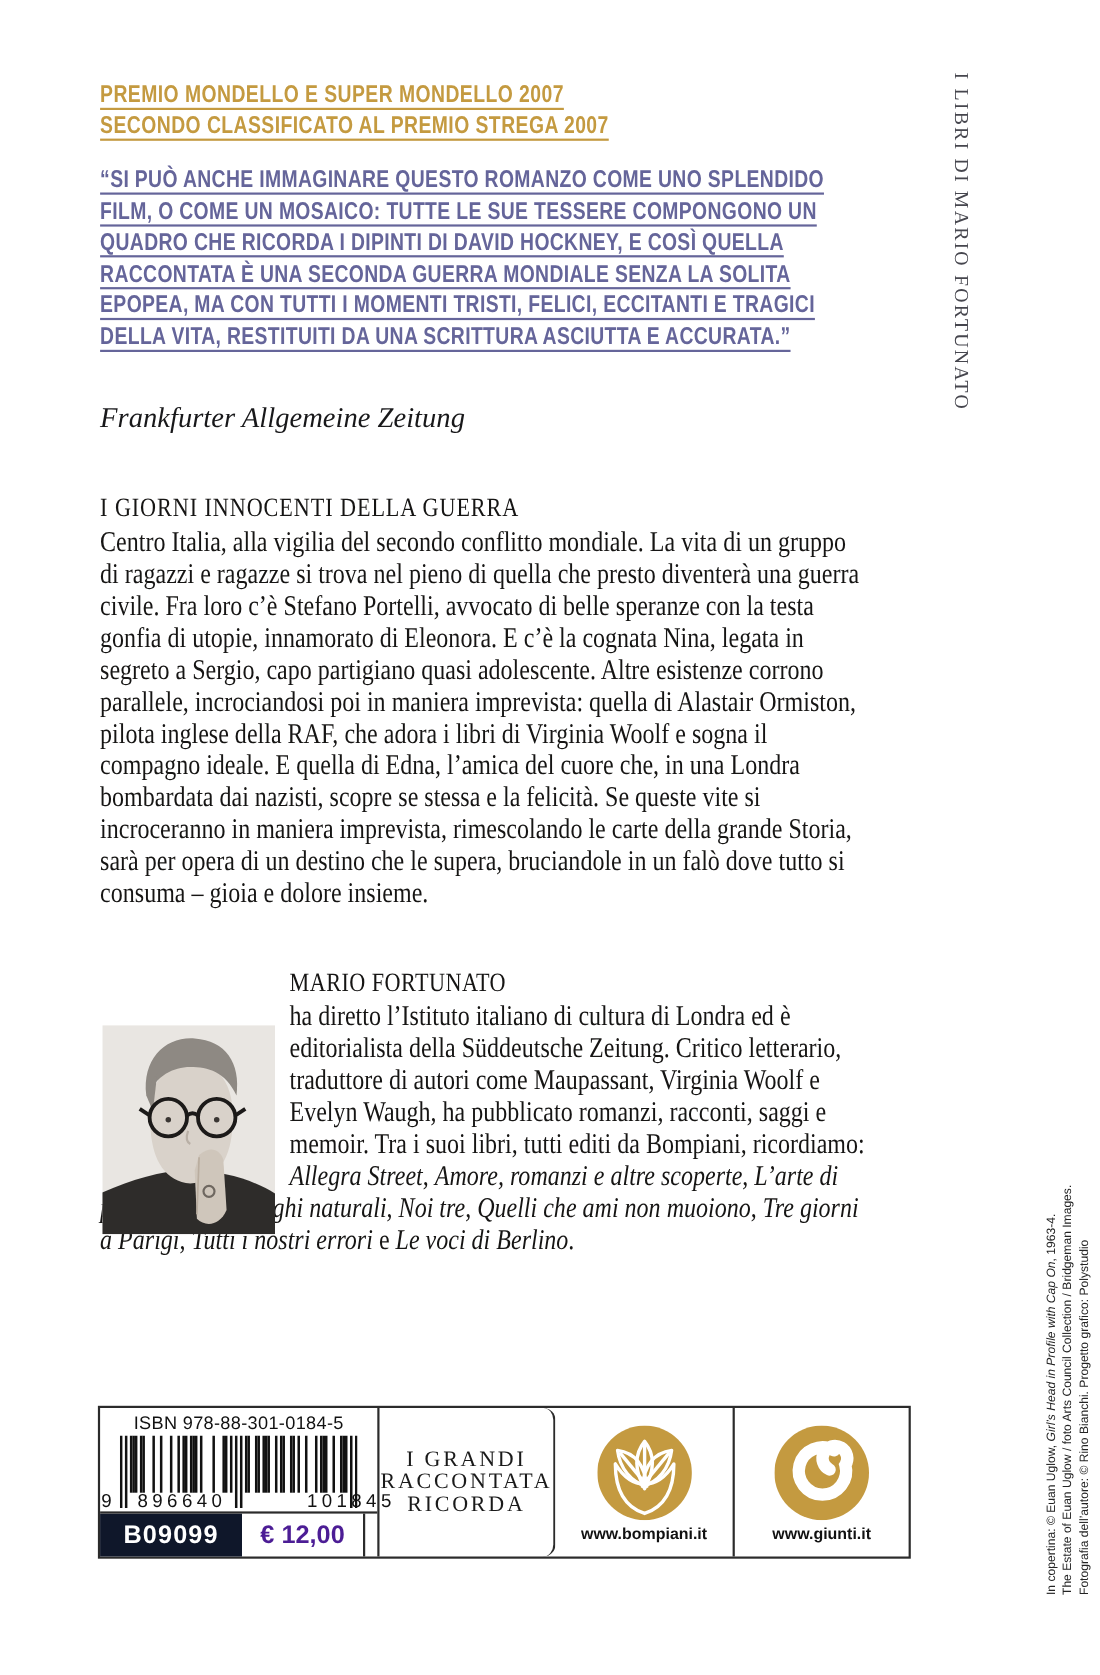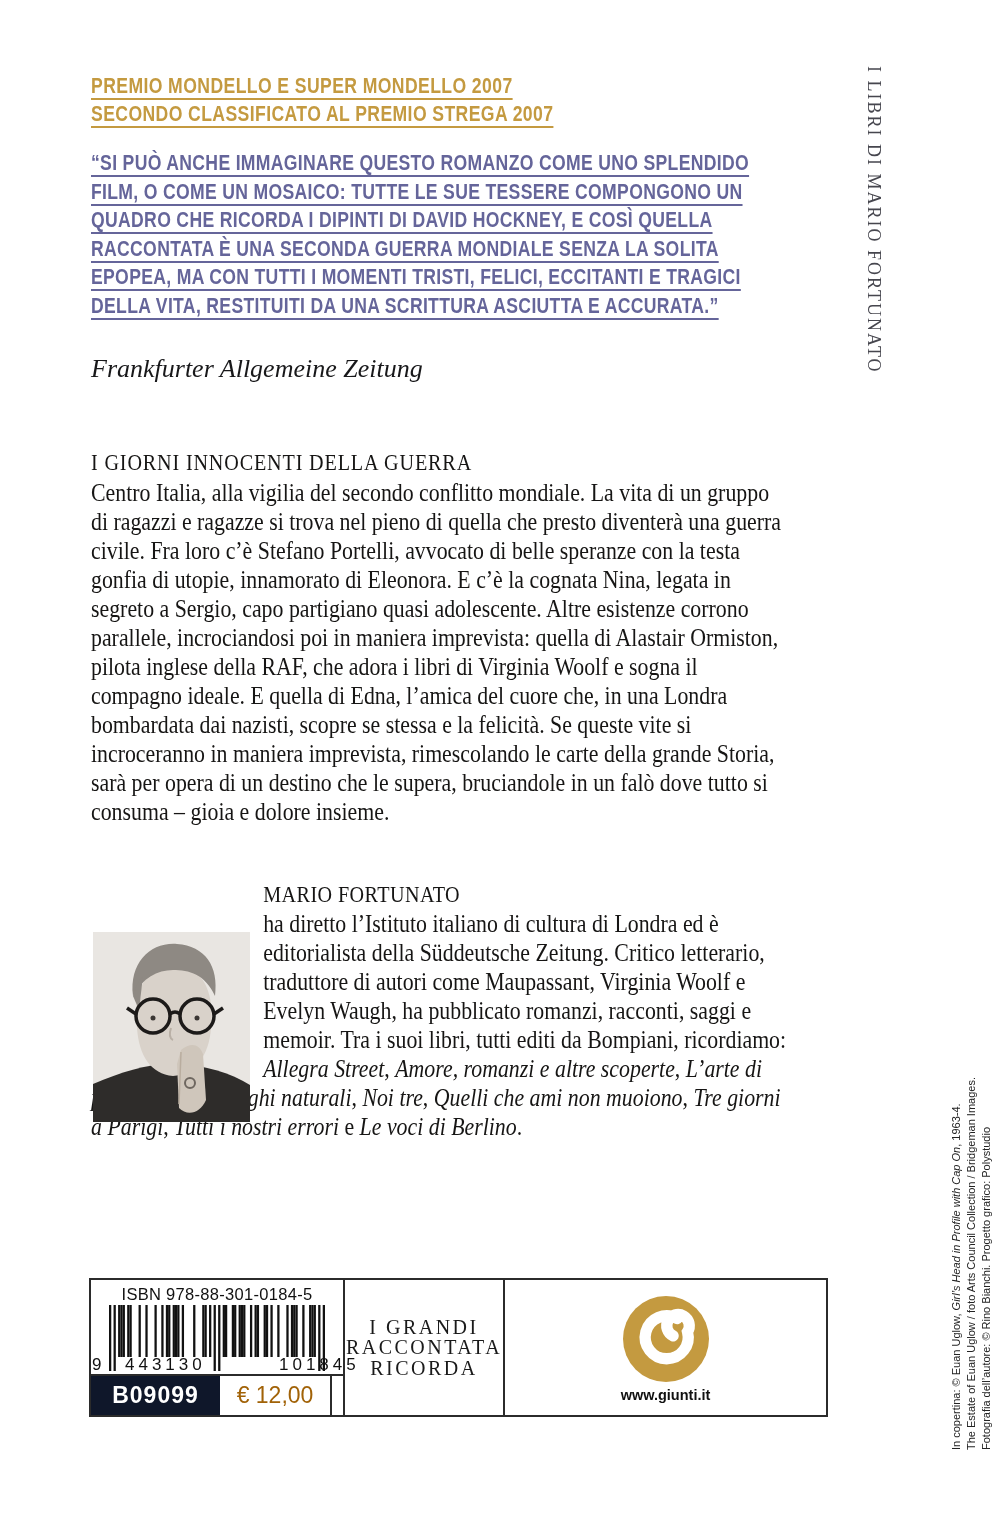--- a/index.html
+++ b/index.html
@@ -11,21 +11,21 @@
           transform:scaleX(0.80);transform-origin:0 0;
           font-family:"Liberation Sans",sans-serif;font-weight:bold;
           font-size:22px;line-height:28px;letter-spacing:.5px;color:var(--gold,#c49a40);}
   .awards .uline, .pressquote .uline{text-decoration:underline;text-decoration-thickness:2px;text-underline-offset:5px;}
 
   
   .pressquote{position:absolute;left:91px;top:149px;width:880px;
           transform:scaleX(0.80);transform-origin:0 0;
           font-family:"Liberation Sans",sans-serif;font-weight:bold;
           font-size:22px;line-height:28.5px;letter-spacing:.4px;color:var(--quote,#65659a);}
-  .attribution{position:absolute;left:91px;top:354px;font-style:italic;font-size:26px;color:#18181a;}
+  .attribution{position:absolute;left:91px;top:365px;font-style:italic;font-size:26px;color:#18181a;}
 
   
   .main-text{position:absolute;left:91px;top:446px;width:830px;
              transform:scaleX(0.84);transform-origin:0 0;
              font-size:26px;line-height:29px;color:#161514;}
   .main-text h2{margin:0;font-size:24px;line-height:32px;font-weight:normal;letter-spacing:1px;}
   .main-text p{margin:0;}
   .bio{margin-top:54px;}
   .photo-spacer{float:left;width:205px;height:190px;}
   .author-name{font-size:24px;line-height:29px;letter-spacing:.5px;}
@@ -45,35 +45,35 @@
            font-family:"Liberation Sans",sans-serif;font-size:11px;line-height:15px;color:#232323;}
 
   
   .footer{position:absolute;left:89px;top:1278px;width:739px;height:139px;
           border:2px solid #2b2b2b;box-sizing:border-box;display:flex;
           font-family:"Liberation Sans",sans-serif;}
   .fcol{box-sizing:border-box;height:100%;}
   .c1{width:254px;border-right:2px solid #2b2b2b;display:flex;flex-direction:column;}
   .c2{width:160px;border-right:2px solid #2b2b2b;display:flex;flex-direction:column;
       align-items:center;justify-content:center;
-      font-family:"Liberation Serif",serif;font-size:20px;line-height:20.5px;letter-spacing:2.5px;color:#1a1a1a;}
+      font-family:"Liberation Serif",serif;font-size:20px;line-height:20.5px;letter-spacing:2.5px;color:#1a1a1a;border-radius:11px;}
   .c3{width:163px;border-right:2px solid #2b2b2b;position:relative;}
   .c4{flex:1;position:relative;border-radius:24px;}
   .bc-top{height:111px;border-bottom:2px solid #2b2b2b;box-sizing:border-box;text-align:center;position:relative;}
   .isbn{margin-top:5px;font-size:16.5px;letter-spacing:.3px;color:#111;}
   .bars{position:relative;width:216px;margin:1px auto 0;}
   .bars svg{display:block;}
   .ean{position:absolute;top:50px;left:0;width:216px;height:20px;font-size:17px;letter-spacing:4px;color:#111;}
   .ean span{position:absolute;background:transparent;}
   .d9{left:-17px;}  .g1{left:16px;}  .g2{left:122px;margin-left:48px;}
   .bc-bottom{height:45px;display:flex;}
   .codecell{width:129px;background:#0f172a;color:#fff;display:flex;align-items:center;justify-content:center;
             font-weight:bold;font-size:23px;letter-spacing:1px;}
   .pricecell{width:112px;border-right:2px solid #2b2b2b;box-sizing:border-box;display:flex;align-items:center;justify-content:center;
-             font-weight:normal;font-size:23px;color:#a16207;}
+             font-weight:bold;font-size:23px;color:#4c1d95;}
   .logo{position:absolute;top:16px;left:50%;transform:translateX(-50%);}
   .siteurl{position:absolute;bottom:12px;width:100%;text-align:center;font-weight:bold;font-size:14.5px;color:#111;}
 </style>
 </head>
 <body>
 
 <div class="page">
 
   <div class="awards">
     <div><span class="uline">PREMIO MONDELLO E SUPER MONDELLO 2007</span></div>
@@ -174,37 +174,52 @@
               <rect x="82" y="0" width="1" height="52" fill="#111"></rect>
               <rect x="85" y="0" width="1" height="52" fill="#111"></rect>
               <rect x="88" y="0" width="1" height="52" fill="#111"></rect>
               <rect x="89" y="0" width="1" height="52" fill="#111"></rect>
               <rect x="90" y="0" width="1" height="52" fill="#111"></rect>
               <rect x="92" y="0" width="1" height="66" fill="#111"></rect>
               <rect x="94" y="0" width="1" height="66" fill="#111"></rect>
             </svg>
           <div class="ean">
             <span class="d9">9</span>
-            <span class="g1">443130</span>
+            <span class="g1">896640</span>
             <span class="g2">101845</span>
           </div>
         </div>
       </div>
       <div class="bc-bottom">
         <div class="codecell">B09099</div>
         <div class="pricecell">€ 12,00</div>
       </div>
     </div>
 
     <div class="fcol c2">
       <div>I GRANDI</div>
       <div>RACCONTATA</div>
       <div>RICORDA</div>
     </div>
 
+    <div class="fcol c3">
+      <svg class="logo" width="86" height="86" viewBox="0 0 84 84">
+        <circle cx="42" cy="42" r="42" fill="#c49a40"></circle>
+        <g stroke="#ffffff" stroke-width="3" fill="none" stroke-linejoin="round">
+          <path d="M42,14 C50,24 52,38 42,56 C32,38 34,24 42,14 Z"></path>
+          <path d="M18,22 C32,24 42,34 44,54 C30,50 20,38 18,22 Z"></path>
+          <path d="M66,22 C52,24 42,34 40,54 C54,50 64,38 66,22 Z"></path>
+          <path d="M16,34 C16,60 27,73 42,78 C57,73 68,60 68,34 C60,47 52,52 42,52 C32,52 24,47 16,34 Z"></path>
+          <path d="M42,16 L42,54"></path>
+            <path d="M20,24 L43,52"></path>
+            <path d="M64,24 L41,52"></path>
+        </g>
+      </svg>
+      <div class="siteurl">www.bompiani.it</div>
+    </div>
 
     <div class="fcol c4">
       <svg class="logo" width="86" height="86" viewBox="0 0 84 84">
         <circle cx="42" cy="42" r="42" fill="#c49a40"></circle>
         <path d="M53,22 A21,21 0 1 0 63,35 A11,11 0 1 0 49,39" stroke="#ffffff" stroke-width="11" fill="none" stroke-linecap="round"></path>
       </svg>
       <div class="siteurl">www.giunti.it</div>
     </div>
 
   </div>

